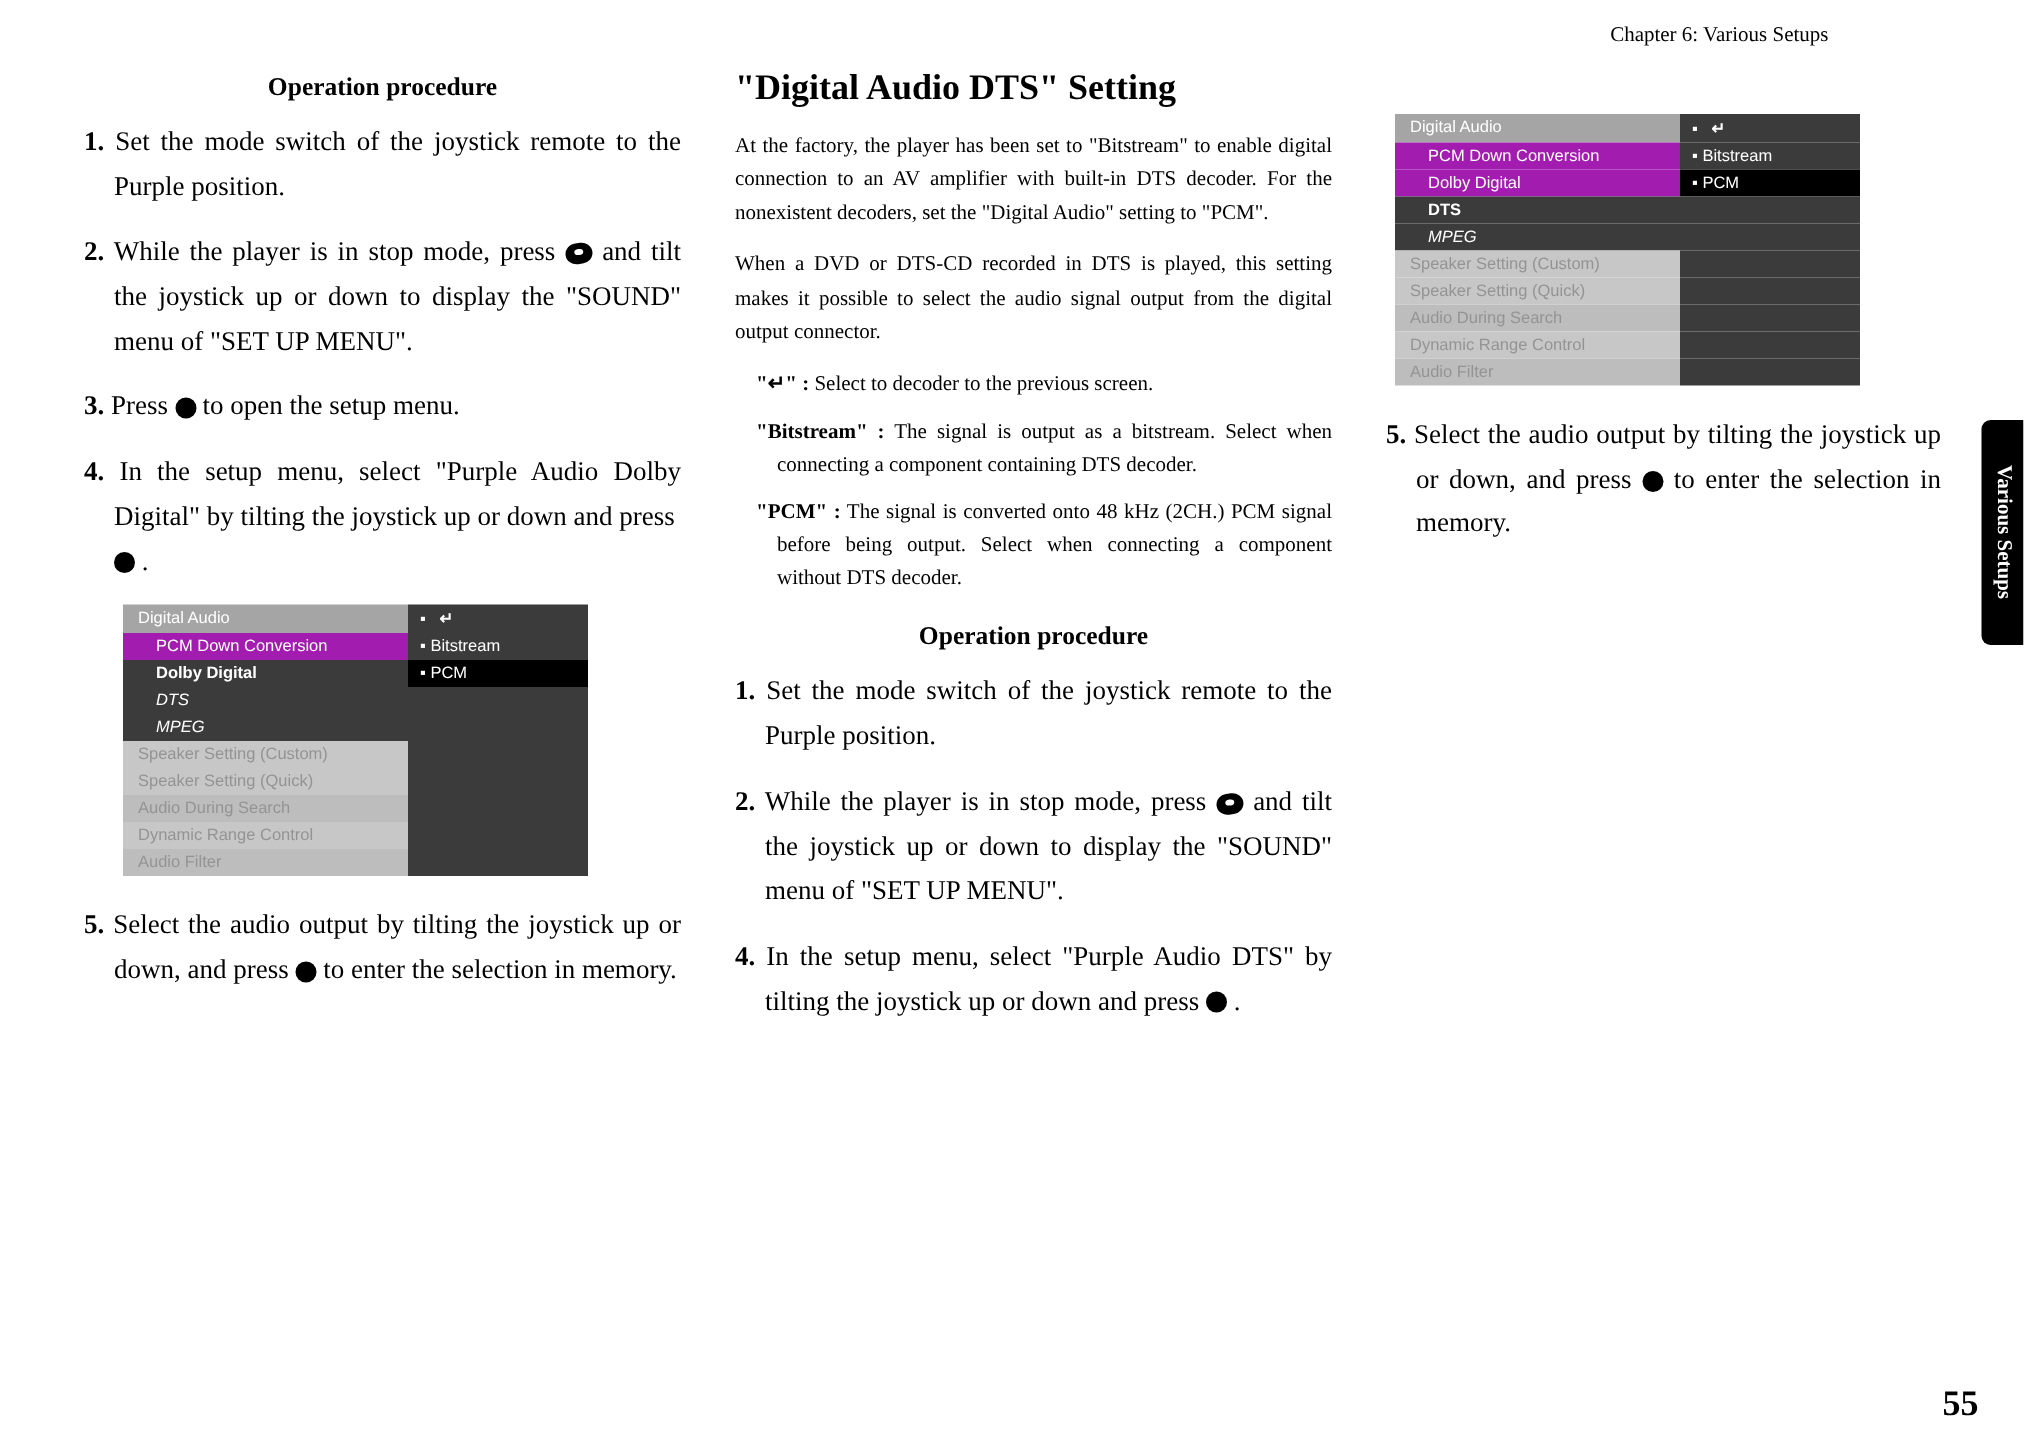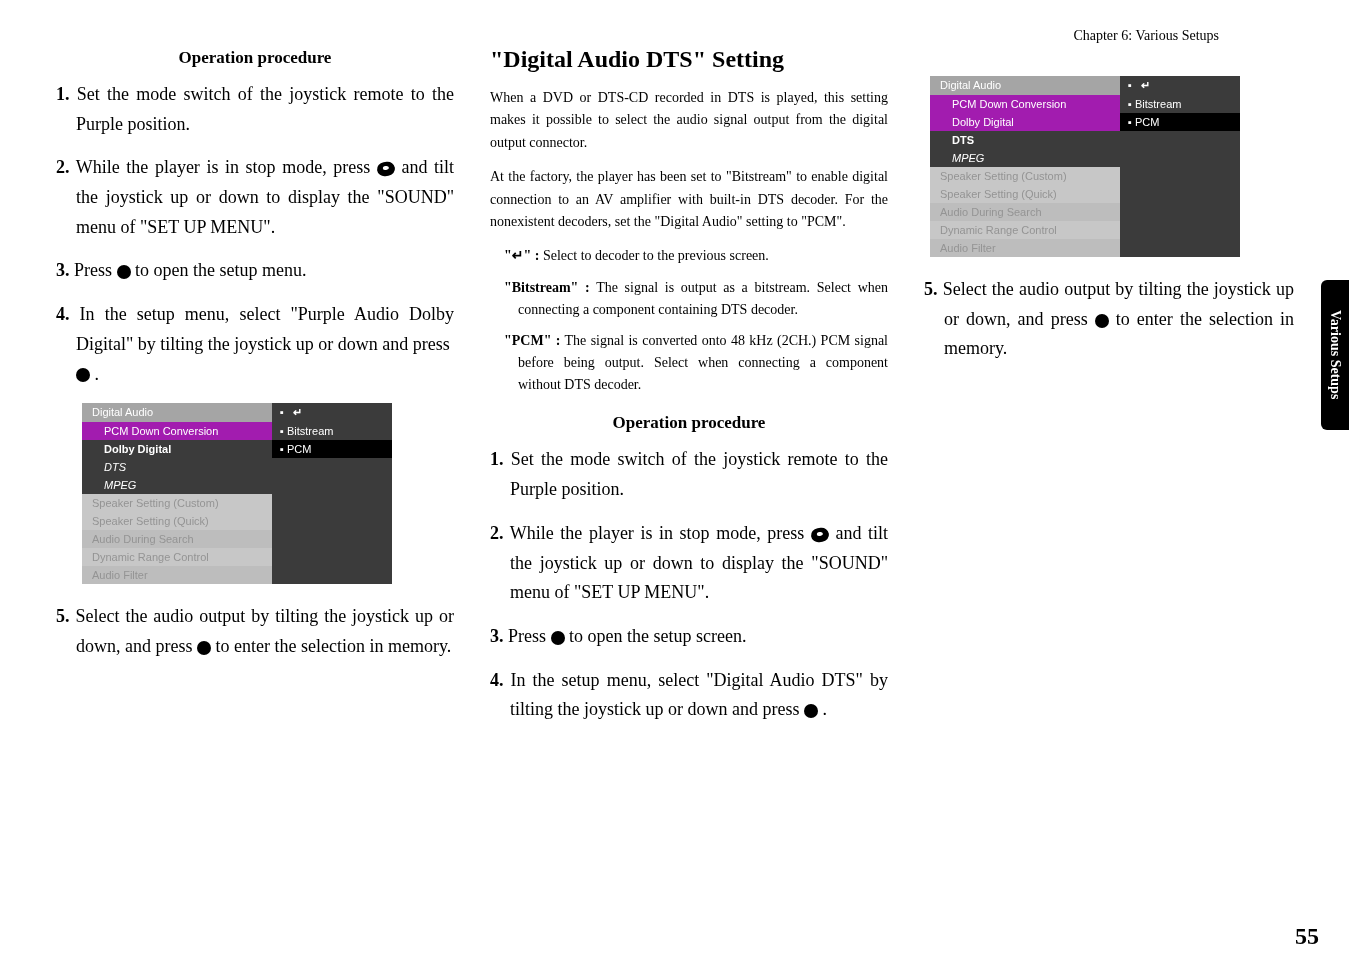--- a/index.html
+++ b/index.html
@@ -1,19 +1,19 @@
 <!DOCTYPE html>
 <html><head>
 <meta charset="utf-8">
 <style>
   * { margin:0; padding:0; box-sizing:border-box; }
   body { width:1349px; height:954px; background:#fff; font-family:Georgia,'Times New Roman',serif; color:#000; position:relative; }
   .page { padding:28px 48px 32px 56px; display:flex; gap:36px; }
   .col { width:398px; }
-  .chapter { position:absolute; top:28px; right:130px; font-size:14px; }
+  .chapter { position:absolute; top:16px; right:130px; font-size:14px; }
   .side-tab { position:absolute; right:0; top:280px; width:28px; height:150px; background:#000; color:#fff; font-weight:bold; font-size:14px; display:flex; align-items:center; justify-content:center; writing-mode:vertical-rl; border-radius:6px 0 0 6px; }
   .page-num { position:absolute; bottom:4px; right:30px; font-size:24px; font-weight:bold; }
   .h-op { font-weight:bold; font-size:17px; margin-bottom:12px;text-align:center; }
   .h-section { font-weight:bold; font-size:24px; margin-bottom:14px; margin-top:8px; }
   .h-sub { font-weight:bold; font-size:15px; margin:16px 0 8px; }
   .step { font-size:18px; line-height:1.65; margin-bottom:14px; padding-left:20px; text-indent:-20px; text-align:justify; }
   .step .num { font-weight:bold; }
   .step .bold { font-weight:normal; }
   .item { font-size:14px; line-height:1.55; margin-bottom:10px; padding-left:28px; text-indent:-14px; text-align:justify; }
   .item .bold { font-weight:bold; }
@@ -99,32 +99,31 @@
           <div class="r m-right-dark"></div>
         </div>
     </div>
 
     <div class="step"><span class="num">5.</span> <span>Select the audio output by tilting the joystick up or down, and press </span><span class="icon-dot"></span><span> to enter the selection in memory.</span></div>
   </div>
 
   <div class="col">
     <div style="height:10px"></div>
     <div class="h-section">"Digital Audio DTS" Setting</div>
+    <div class="para"><span>At the factory, the player has been set to "</span><span class="bold">Bitstream</span><span>" to enable digital connection to an AV amplifier with built-in DTS decoder. For the nonexistent decoders, set the "</span><span class="bold">Digital Audio</span><span>" setting to "</span><span class="bold">PCM</span><span>".</span></div>
     <div class="para">When a DVD or DTS-CD recorded in DTS is played, this setting makes it possible to select the audio signal output from the digital output connector.</div>
-    <div class="para"><span>At the factory, the player has been set to "</span><span class="bold">Bitstream</span><span>" to enable digital connection to an AV amplifier with built-in DTS decoder. For the nonexistent decoders, set the "</span><span class="bold">Digital Audio</span><span>" setting to "</span><span class="bold">PCM</span><span>".</span></div>
 
     <div class="item"><span class="bold"><span>"</span><span class="ret">↵</span><span>" :</span></span><span> Select to decoder to the previous screen.</span></div>
     <div class="item"><span class="bold">"Bitstream" :</span><span> The signal is output as a bitstream. Select when connecting a component containing DTS decoder.</span></div>
     <div class="item"><span class="bold">"PCM" :</span><span>  The signal is converted onto 48 kHz (2CH.) PCM signal before being output. Select when connecting a component without DTS decoder.</span></div>
 
     <div class="h-op" style="margin-top:18px">Operation procedure</div>
     <div class="step"><span class="num">1.</span> <span>Set the mode switch of the joystick remote to the Purple position.</span></div>
     <div class="step"><span class="num">2.</span> <span>While the player is in stop mode, press </span><span class="icon-disc"></span><span> and tilt the joystick up or down to display the "</span><span class="bold">SOUND</span><span>" menu of "</span><span class="bold">SET UP MENU</span><span>".</span></div>
-    <div class="step"><span class="num">3.</span> <span>Press </span><span class="icon-dot"></span><span> to open the setup screen.</span></div>
-    <div class="step"><span class="num">4.</span> <span>In the setup menu, select "</span><span class="bold">Digital Audio DTS</span><span>" by tilting the joystick up or down and press </span><span class="icon-dot"></span><span> .</span></div>
+    <div class="step"><span class="num">4.</span> <span>In the setup menu, select "</span><span class="bold">Purple Audio DTS</span><span>" by tilting the joystick up or down and press </span><span class="icon-dot"></span><span> .</span></div>
   </div>
 
   <div class="col" style="width:370px">
     <div style="height:34px"></div>
 
     <div class="menu-box" style="margin-left:6px">
       <div class="row">
           <div class="l m-dark">Digital Audio</div>
           <div class="r m-opt">▪&nbsp;&nbsp;&nbsp;<span class="ret">↵</span></div>
         </div>

